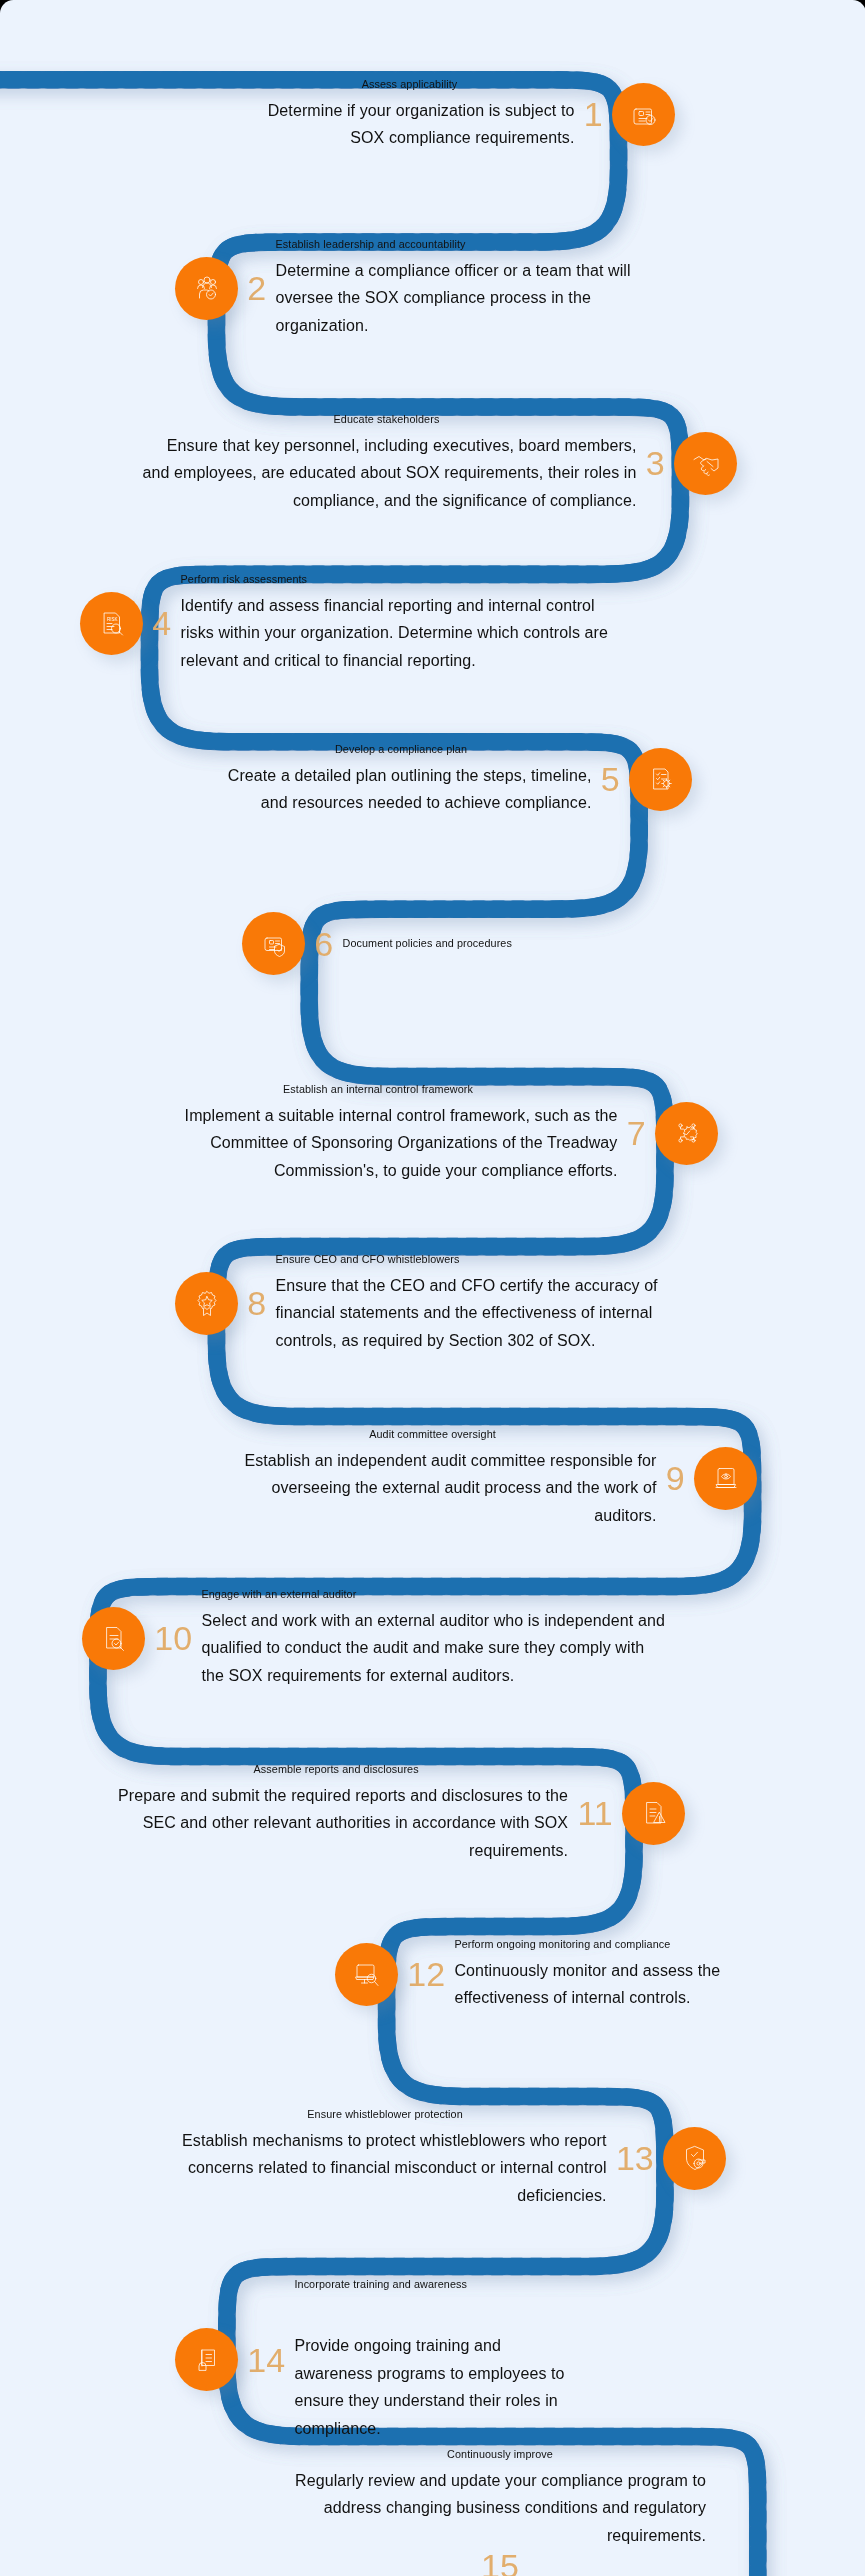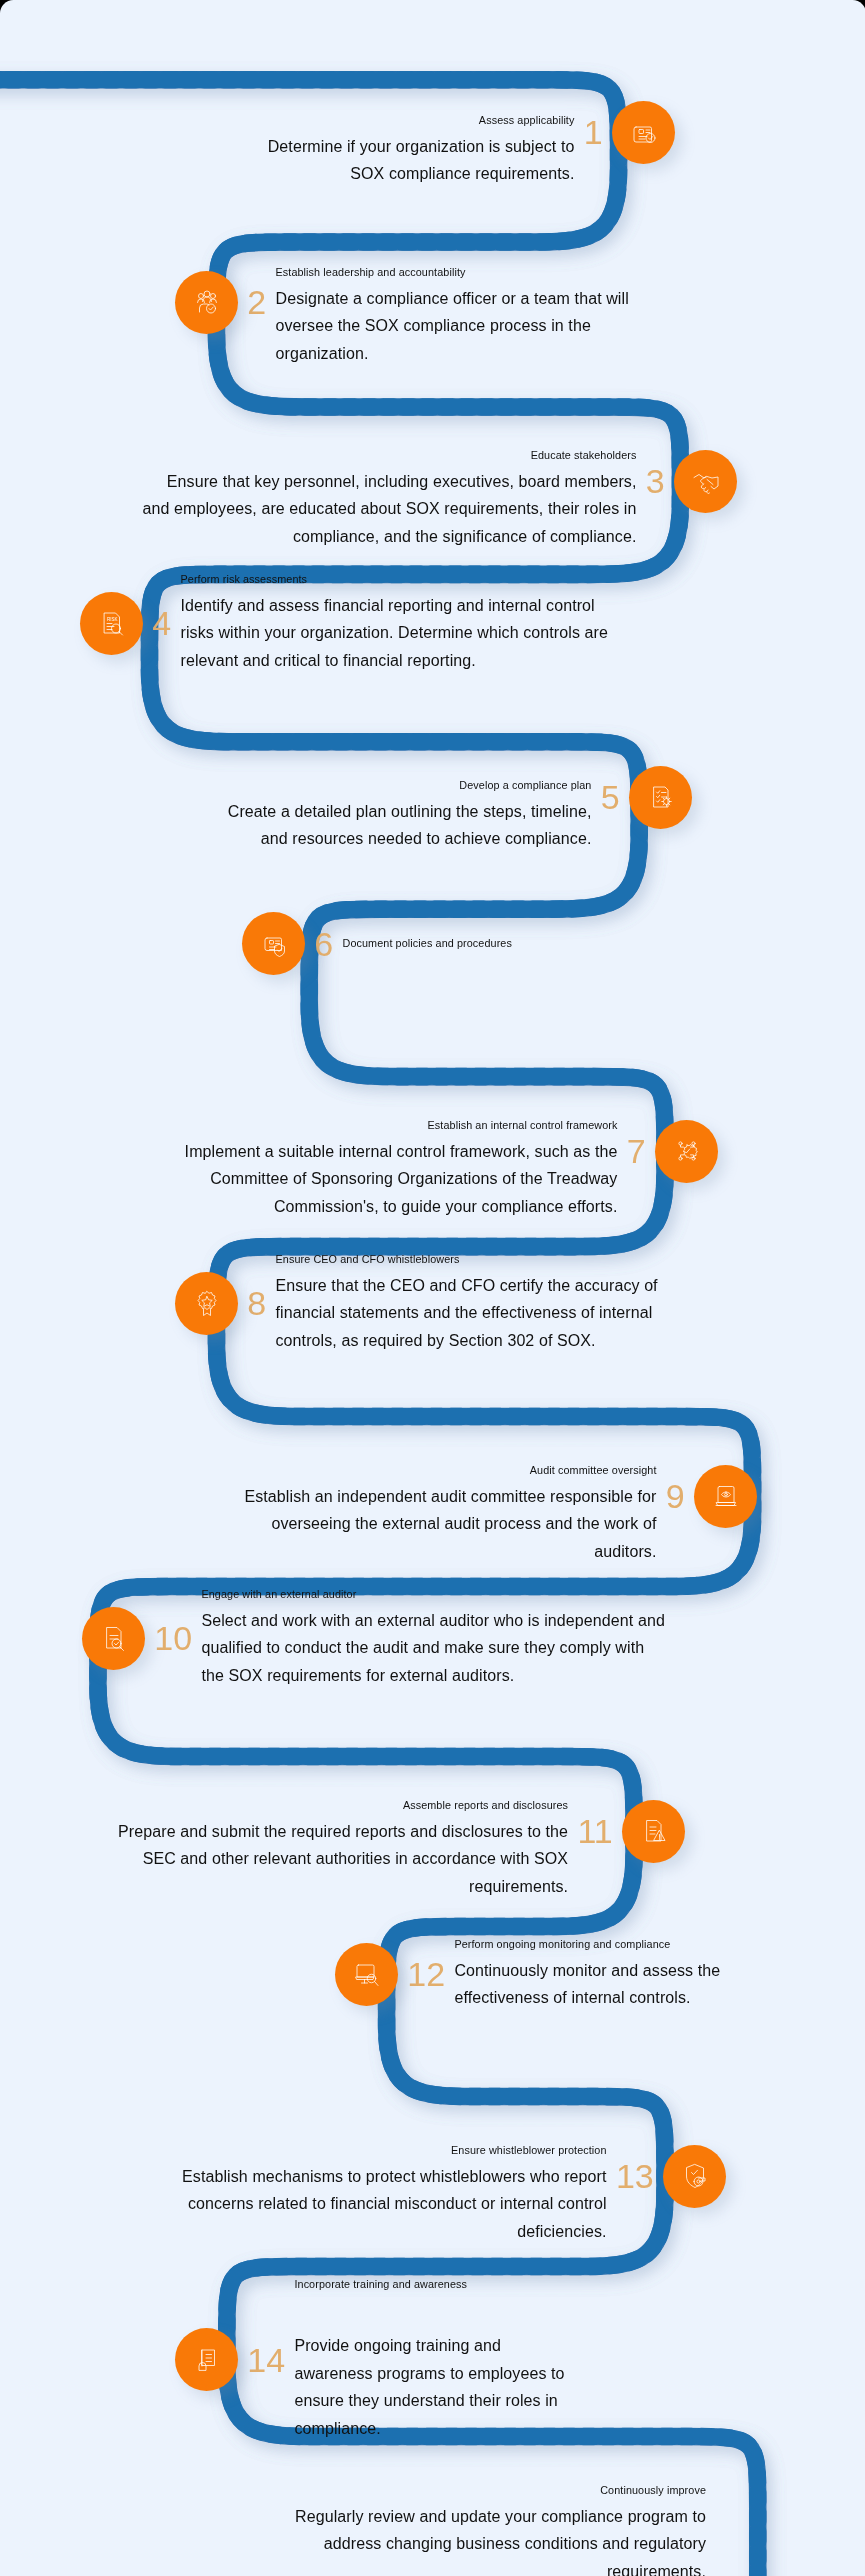--- a/index.html
+++ b/index.html
@@ -42,21 +42,21 @@
   }
   .step.left {  
     flex-direction: row-reverse;
     justify-content: flex-end;
   }
   .step-text {
     display: flex;
     flex-direction: column;
     gap: 4.6px;
   }
-  .step.right .step-text { text-align: right; align-items: flex-end; margin-top: 36px; }
+  .step.right .step-text { text-align: right; align-items: center; }
   .step.left  .step-text { text-align: left;  align-items: flex-start; }
 
   .step-title {
     font-size: 10.8px;
     line-height: 1.42;
     color: #111111;
     font-weight: 400;
     letter-spacing: 0.1px;
   }
   .step-desc {
@@ -193,23 +193,23 @@
             <path d="M36,28 h8 M36,33 h8"></path>
             <path d="M22,41 h16 M22,46 h12"></path>
             <circle cx="45" cy="44" r="9"></circle>
             <path d="M41,44 l3,3 l5.5,-6"></path>
           </svg>
         </span>
       </div>
     </div>
 
     <div class="step left" style="top:237px; left:175px; width:515px;">
-      <div class="step-text" style="width:361px;margin-top:28px;">
+      <div class="step-text" style="width:361px;">
         <div class="step-title">Establish leadership and accountability</div>
-        <div class="step-desc">Designate a compliance officer or a team that will oversee the SOX compliance process in the organization.</div>
+        <div class="step-desc">Determine a compliance officer or a team that will oversee the SOX compliance process in the organization.</div>
       </div>
       <div class="step-num">2</div>
       <div class="step-circle">
         <span>
           <svg viewBox="0 0 64 64">
             <circle cx="20" cy="20" r="5"></circle>
             <circle cx="32" cy="16" r="6"></circle>
             <circle cx="44" cy="20" r="5"></circle>
             <path d="M13,33 a7,7 0 0 1 14,0"></path>
             <path d="M23,31 a9,9 0 0 1 18,0"></path>

